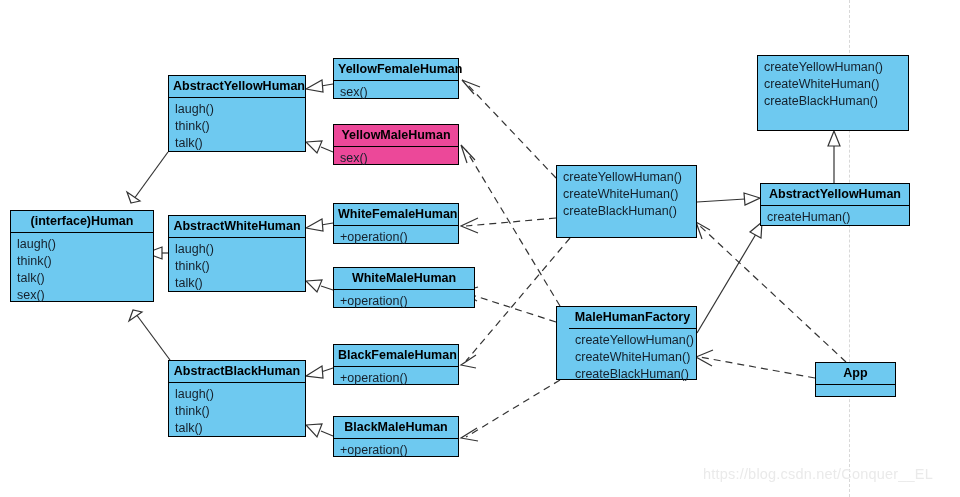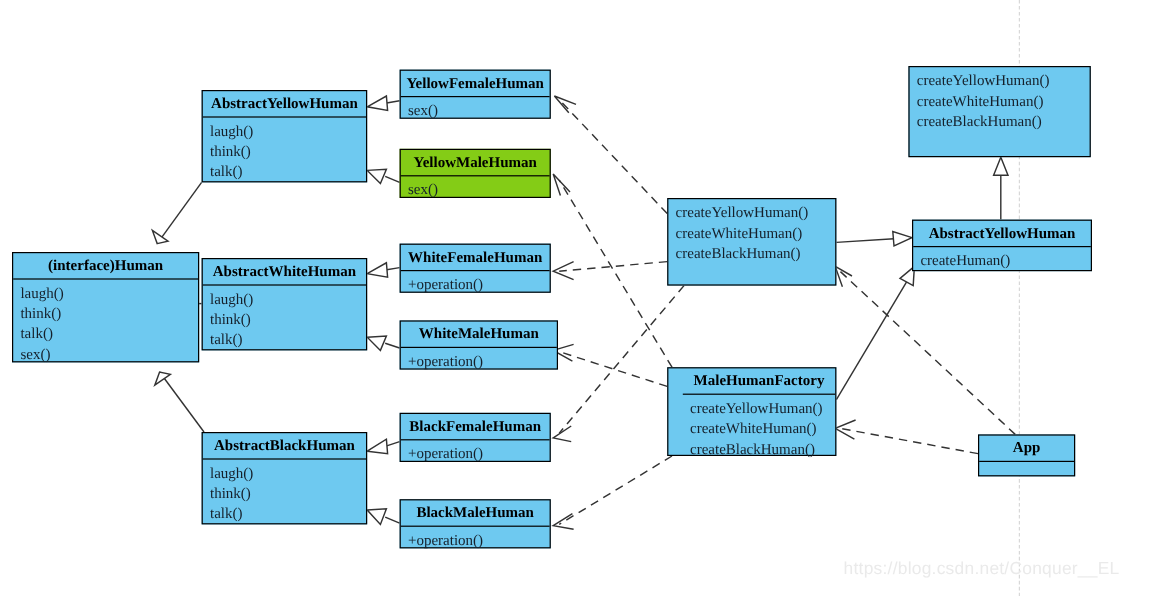--- a/index.html
+++ b/index.html
@@ -12,21 +12,20 @@
   }
   #canvas{position:absolute;left:0;top:0;width:960px;height:497px;}
   svg.edges{position:absolute;left:0;top:0;width:960px;height:497px;pointer-events:none;}
 
   .uml-class{
     position:absolute;
     box-sizing:border-box;
     background:#6ec9f0;
     border:1px solid #000000;
     z-index:5;
-    font-family:Liberation Serif, serif;
   }
   .uml-title{
     box-sizing:border-box;
     text-align:center;
     font-weight:bold;
     font-size:12.5px;
     color:#000;
     line-height:18px;
     padding:1px 4px 2px 4px;
     border-bottom:1px solid #000;
@@ -165,21 +164,21 @@
     </g>
 
     <g>
       <line x1="815" y1="378" x2="700" y2="357" stroke="#333" stroke-width="1.2" stroke-dasharray="7,5"></line>
       <polyline points="713,350 696,357 712,366" fill="none" stroke="#333" stroke-width="1.2"></polyline>
     </g>
 
   </svg>
 
   <div id="classes-layer">
-      <div class="uml-class" style="left: 10px; top: 210px; width: 156px; height: 92px; background: rgb(110, 201, 240); border-color: rgb(0, 0, 0);">
+      <div class="uml-class" style="left: 10px; top: 210px; width: 144px; height: 92px; background: rgb(110, 201, 240); border-color: rgb(0, 0, 0);">
         <div class="uml-title">(interface)Human</div>
         <div class="uml-body">
           <div>laugh()</div>
           <div>think()</div>
           <div>talk()</div>
           <div>sex()</div>
         </div>
       </div>
       <div class="uml-class" style="left: 168px; top: 75px; width: 138px; height: 77px; background: rgb(110, 201, 240); border-color: rgb(0, 0, 0);">
         <div class="uml-title">AbstractYellowHuman</div>
@@ -204,33 +203,33 @@
           <div>think()</div>
           <div>talk()</div>
         </div>
       </div>
       <div class="uml-class" style="left: 333px; top: 58px; width: 126px; height: 41px; background: rgb(110, 201, 240); border-color: rgb(0, 0, 0);">
         <div class="uml-title">YellowFemaleHuman</div>
         <div class="uml-body">
           <div>sex()</div>
         </div>
       </div>
-      <div class="uml-class" style="left: 333px; top: 124px; width: 126px; height: 41px; background: #84cc16; border-color: rgb(0, 0, 0);">
+      <div class="uml-class" style="left: 333px; top: 124px; width: 126px; height: 41px; background: #ec4899; border-color: rgb(0, 0, 0);">
         <div class="uml-title">YellowMaleHuman</div>
         <div class="uml-body">
           <div>sex()</div>
         </div>
       </div>
       <div class="uml-class" style="left: 333px; top: 203px; width: 126px; height: 41px; background: rgb(110, 201, 240); border-color: rgb(0, 0, 0);">
         <div class="uml-title">WhiteFemaleHuman</div>
         <div class="uml-body">
           <div>+operation()</div>
         </div>
       </div>
-      <div class="uml-class" style="left: 333px; top: 267px; width: 132px; height: 41px; background: rgb(110, 201, 240); border-color: rgb(0, 0, 0);">
+      <div class="uml-class" style="left: 333px; top: 267px; width: 142px; height: 41px; background: rgb(110, 201, 240); border-color: rgb(0, 0, 0);">
         <div class="uml-title">WhiteMaleHuman</div>
         <div class="uml-body">
           <div>+operation()</div>
         </div>
       </div>
       <div class="uml-class" style="left: 333px; top: 344px; width: 126px; height: 41px; background: rgb(110, 201, 240); border-color: rgb(0, 0, 0);">
         <div class="uml-title">BlackFemaleHuman</div>
         <div class="uml-body">
           <div>+operation()</div>
         </div>

